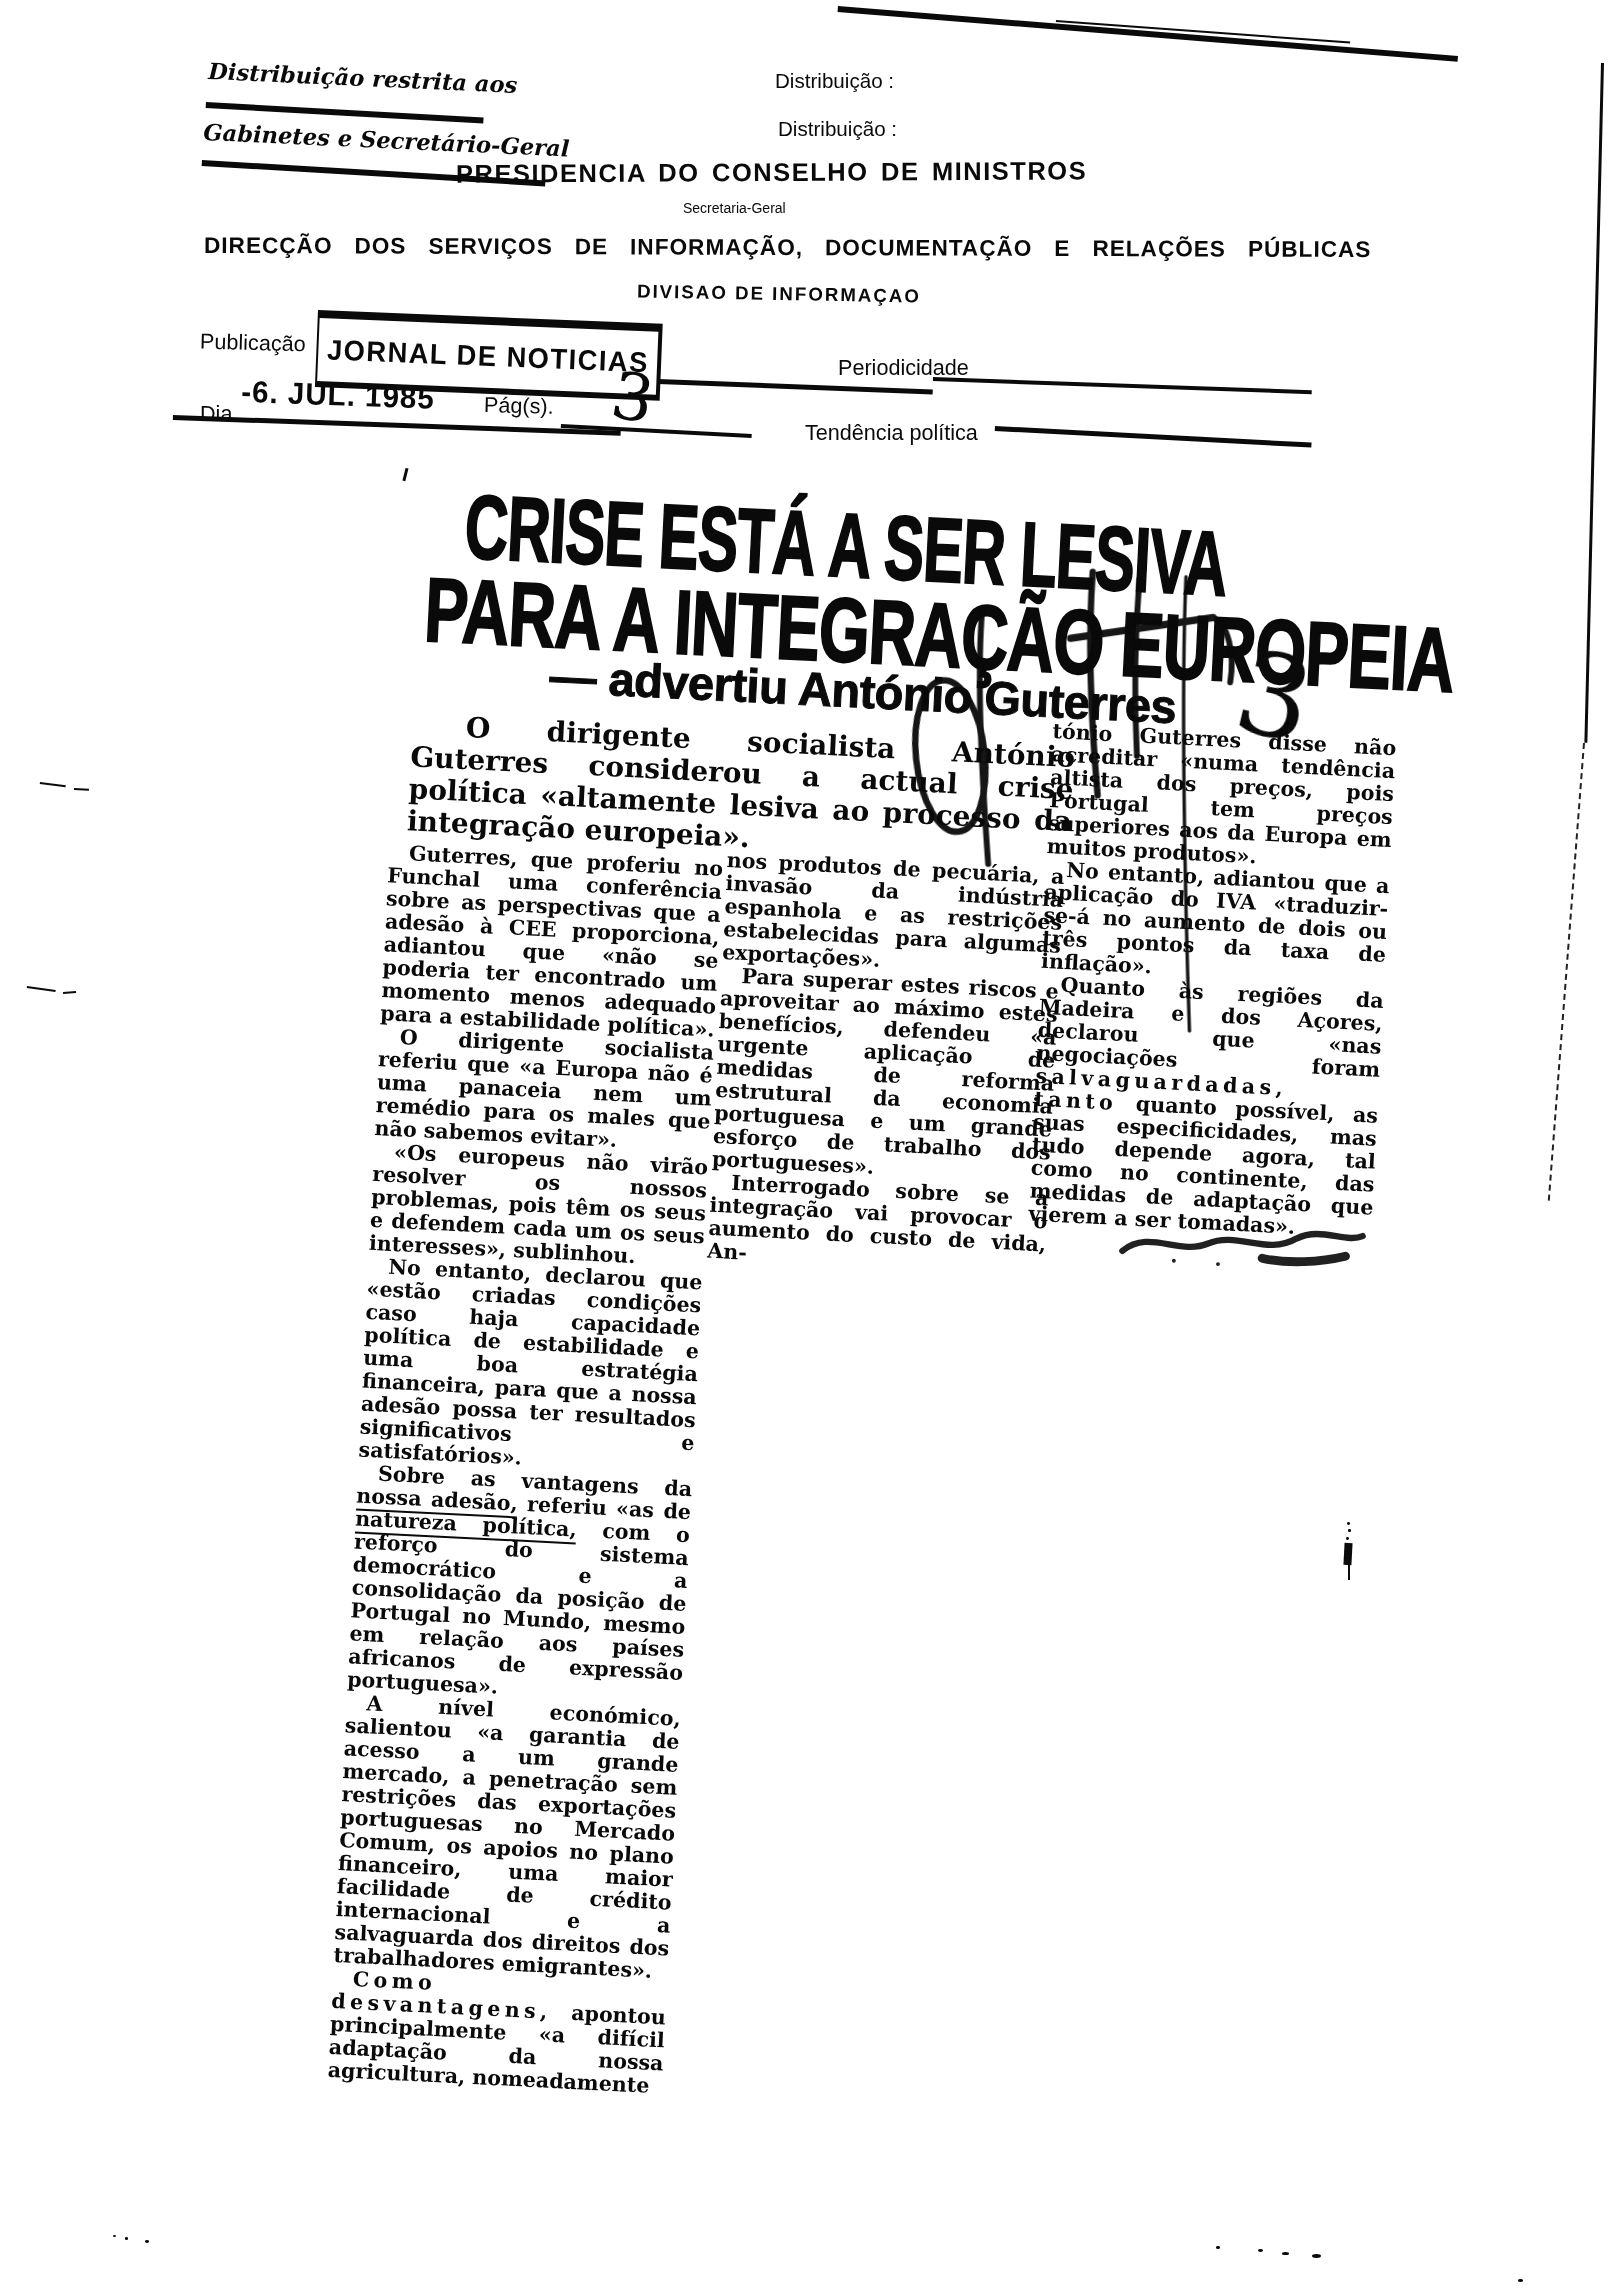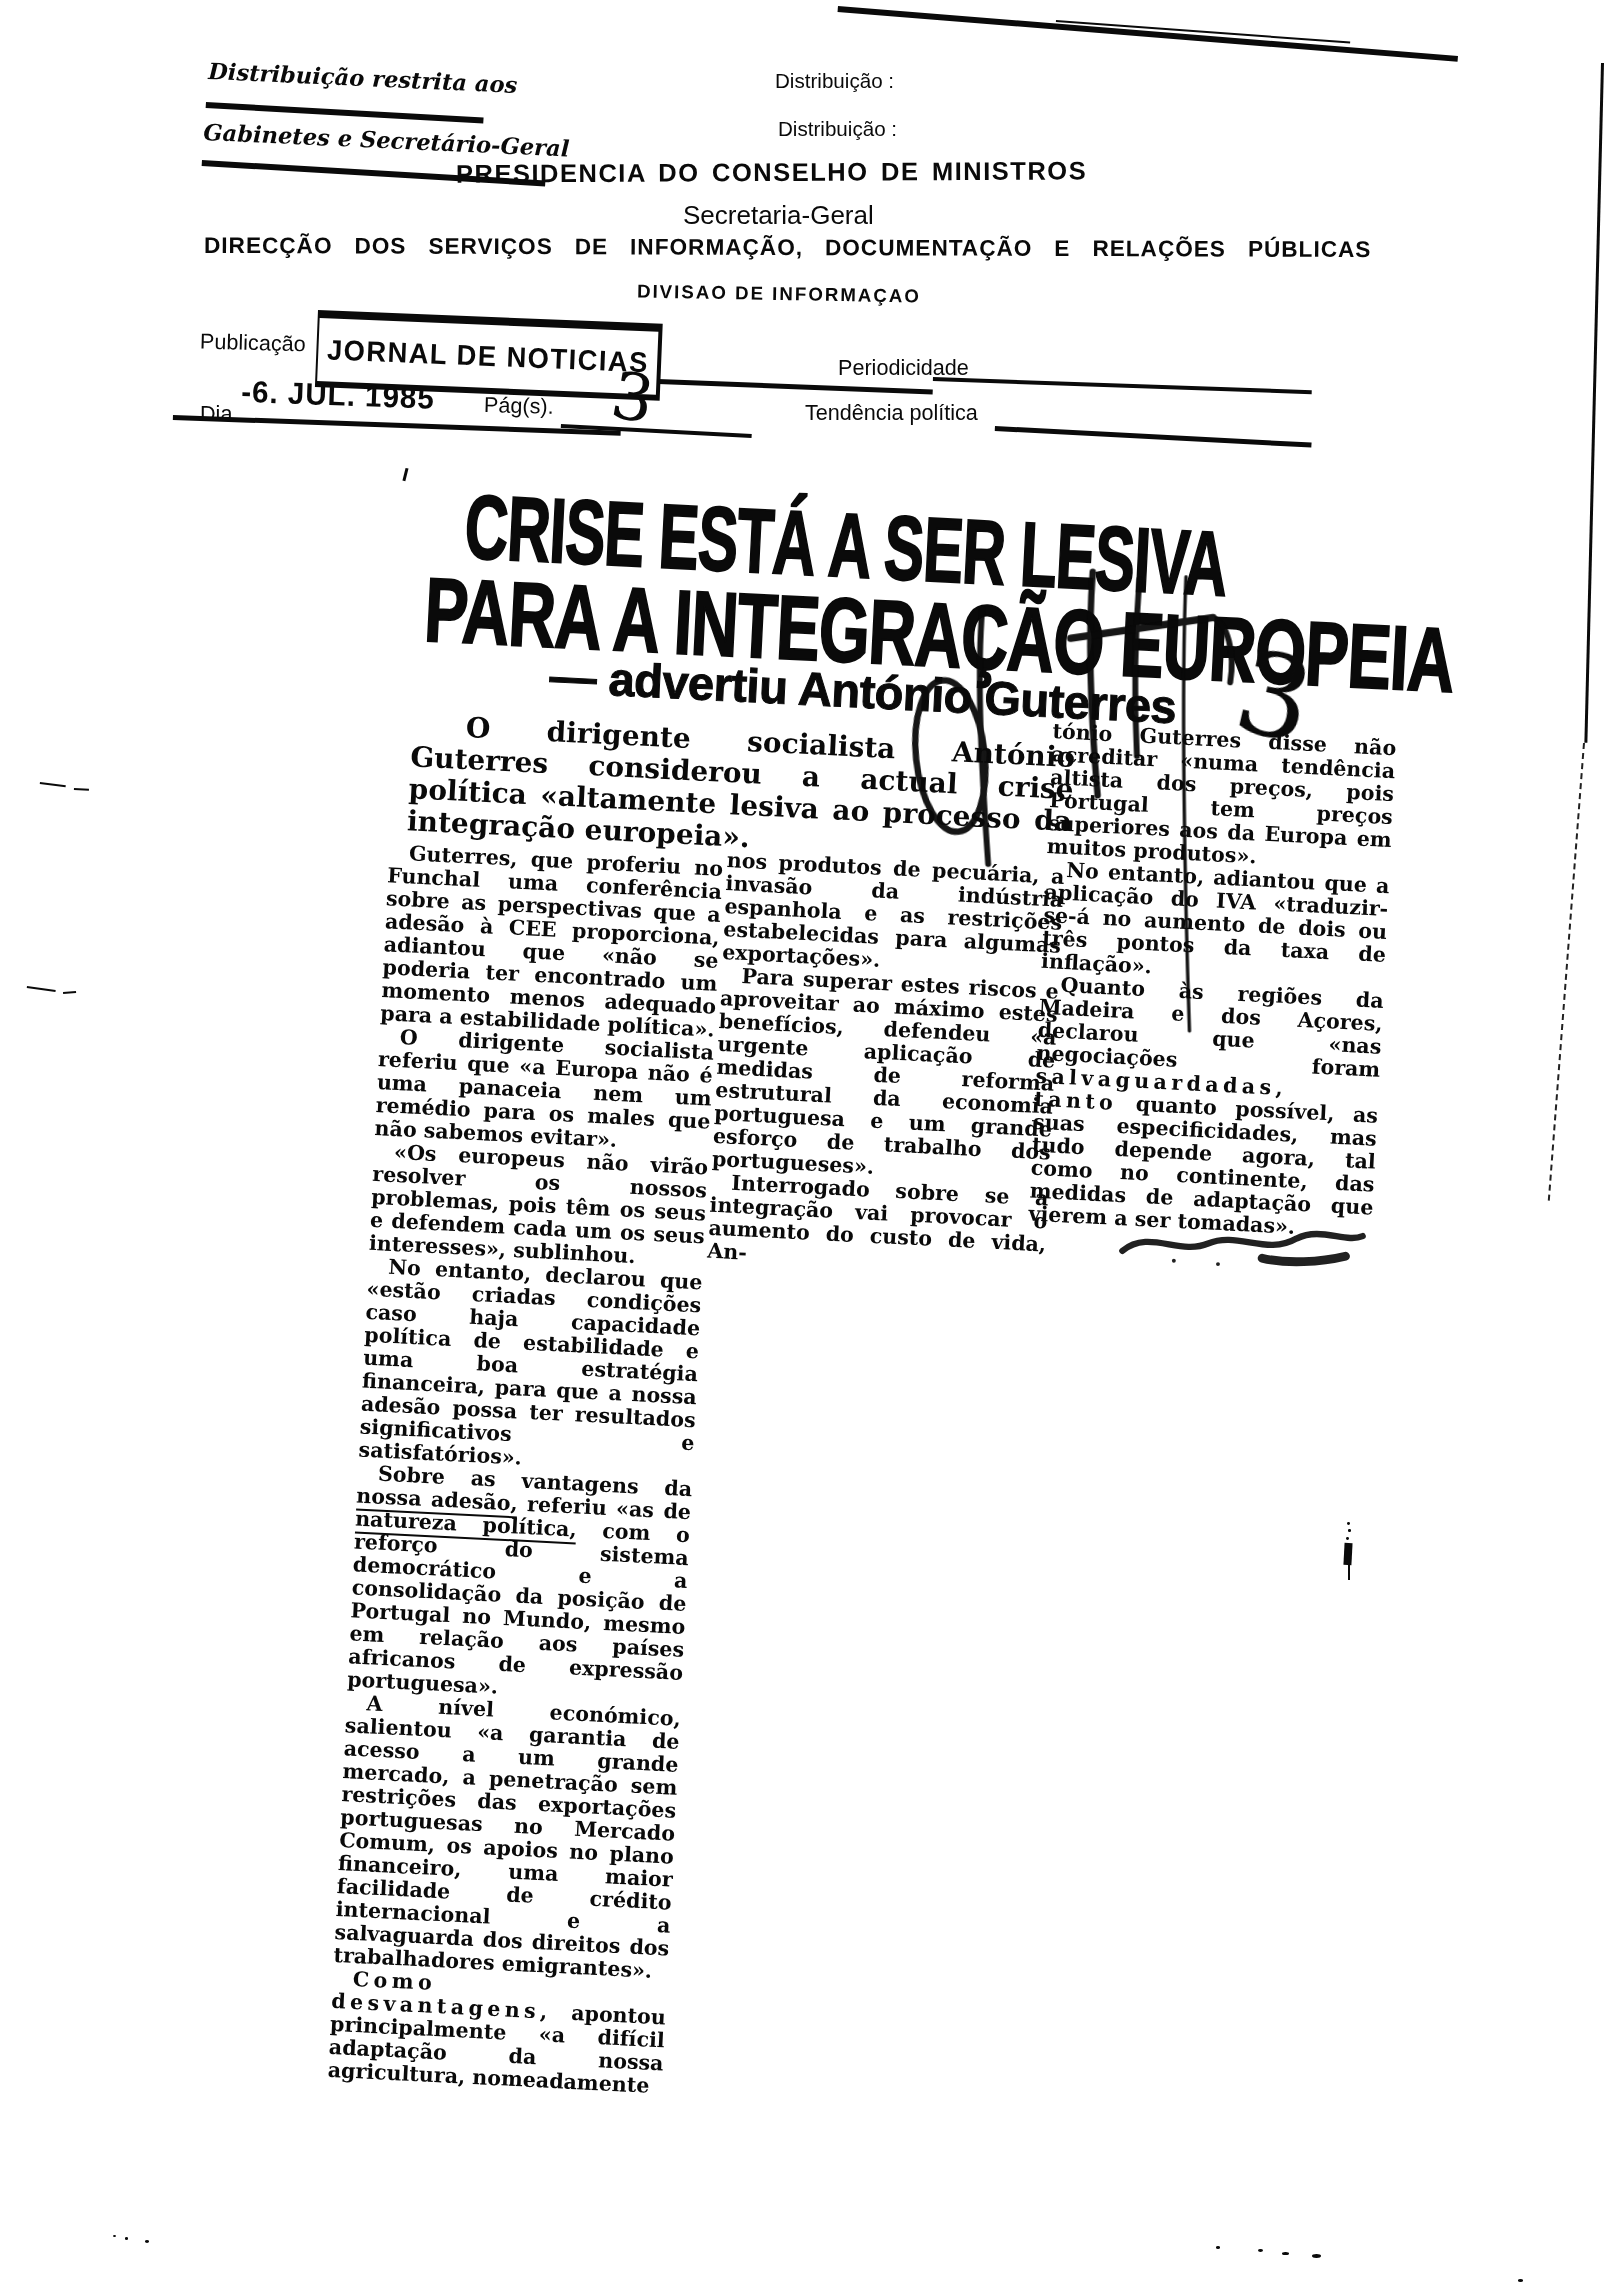--- a/index.html
+++ b/index.html
@@ -16,21 +16,21 @@
     font-size:22.6px;white-space:nowrap;transform:rotate(2.6deg);transform-origin:left top;
   }
   #restricted1{left:209px;top:58px;}
   #restricted1-underline{left:206px;top:102px;width:278px;height:5.9px;transform:rotate(3.2deg);transform-origin:left top;}
   #restricted2{left:204px;top:119px;}
   #restricted2-underline{left:202px;top:160px;width:344px;height:6.4px;transform:rotate(3.4deg);transform-origin:left top;}
   .form-small{font-size:20.6px;white-space:nowrap;}
   #classificacao{left:775px;top:69px;}
   #distribuicao{left:778px;top:117px;}
   #org-title{left:456px;top:158px;font-size:25.5px;font-weight:700;letter-spacing:1.5px;word-spacing:3.9px;white-space:nowrap;transform:rotate(-0.3deg);}
-  #org-subtitle{left:683px;top:200px;font-size:26px;white-space:nowrap;}
+  #org-subtitle{left:683px;top:200px;font-size:14px;white-space:nowrap;}
   #org-dept{left:204px;top:235px;font-size:22.6px;font-weight:700;letter-spacing:1px;word-spacing:14.7px;white-space:nowrap;transform:rotate(0.2deg);}
   #org-division{left:637px;top:283px;font-size:18.7px;font-weight:700;letter-spacing:2px;white-space:nowrap;transform:rotate(1deg);}
   .field-label{font-size:21.6px;white-space:nowrap;}
   #publicacao-label{left:200px;top:330px;transform:rotate(1.5deg);}
   #stamp-box{
     left:318px;top:310px;width:339px;height:63px;
     border-style:solid;border-color:#0a0a0a;border-width:8.4px 4.4px 6.4px 2.9px;
     transform:rotate(2.3deg);transform-origin:left top;
     display:flex;align-items:center;justify-content:center;
   }
@@ -40,21 +40,21 @@
   #periodicidade-line{left:933px;top:377px;width:379px;height:4.4px;transform:rotate(2deg);transform-origin:left top;}
   #dia-label{left:200px;top:401px;}
   #date-stamp{left:242px;top:374px;font-size:30.5px;font-weight:700;letter-spacing:1px;white-space:nowrap;transform:rotate(2deg) scaleX(.97);transform-origin:left top;}
   #dia-line{left:173px;top:415px;width:448px;height:5.4px;transform:rotate(2deg);transform-origin:left top;}
   #pags-label{left:484px;top:393px;transform:rotate(1.5deg);}
   #pags-line{left:561px;top:424px;width:191px;height:4.4px;transform:rotate(3deg);transform-origin:left top;}
   #pags-value{
     left:612px;top:365px;font-family:"DejaVu Serif", serif;font-size:65px;
     transform:rotate(10deg);line-height:1;
   }
-  #tendencia-label{left:805px;top:400px;text-align:right;}
+  #tendencia-label{left:805px;top:420px;text-align:right;}
   #tendencia-line{left:995px;top:426px;width:317px;height:4.9px;transform:rotate(3deg);transform-origin:left top;}
   
   #clipping{left:413px;top:467px;width:1061px;height:1621px;transform:rotate(2.85deg);transform-origin:left top;}
   .headline-line{
     position:absolute;white-space:nowrap;font-weight:700;font-size:91px;line-height:1;
     -webkit-text-stroke:2px #0a0a0a;letter-spacing:-1.5px;
   }
   .headline-line .stretch{display:inline-block;transform-origin:left top;}
   #headline1{left:55px;top:10.8px;}
   #headline1 .stretch{transform:scaleX(.66);}

